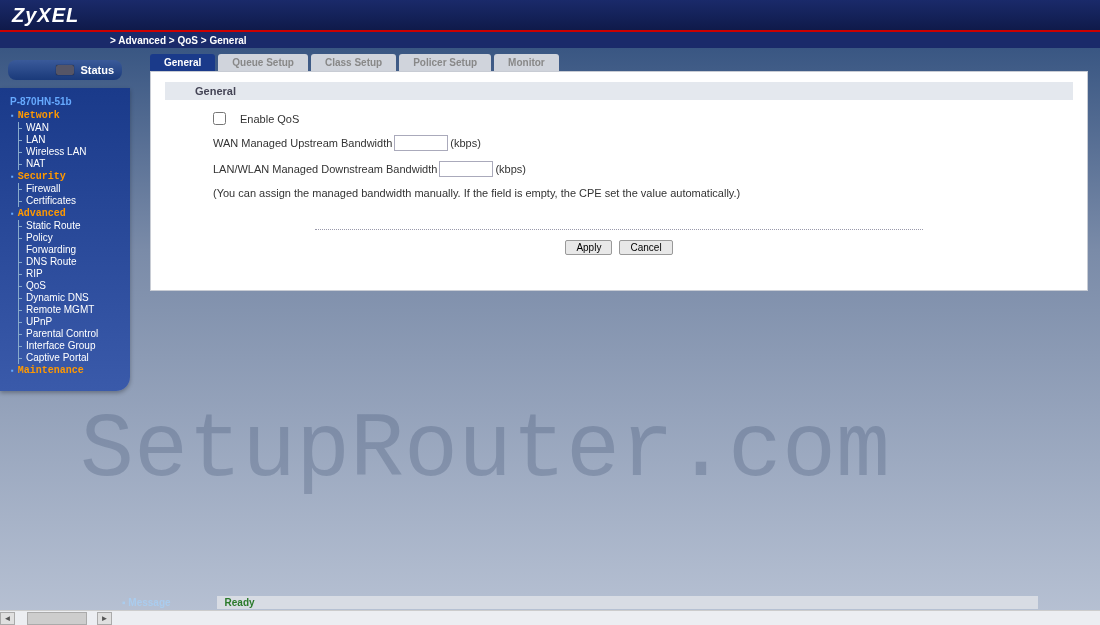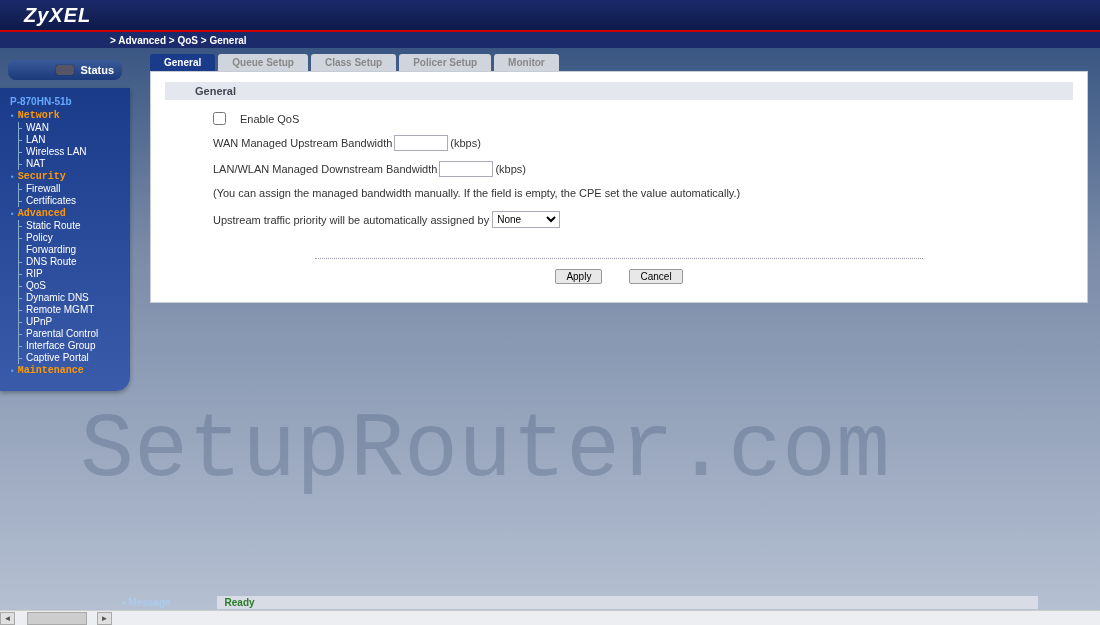--- a/index.html
+++ b/index.html
@@ -11,21 +11,21 @@
   overflow: hidden;
   position: relative;
   background: linear-gradient(to bottom, #2a4a7a 0%, #7a8ba8 40%, #b8c2d4 100%);
 }
 .header-bar {
   height: 32px;
   background: linear-gradient(to bottom, #1a2a6a 0%, #0f1a4a 100%);
   border-bottom: 2px solid #c00;
   display: flex;
   align-items: center;
-  padding-left: 24px;
+  padding-left: 12px;
 }
 .logo {
   color: #fff;
   font-size: 20px;
   font-weight: bold;
   font-style: italic;
   letter-spacing: 1px;
 }
 .breadcrumb-bar {
   height: 16px;
@@ -190,21 +190,21 @@
   border-top: 1px dotted #99a;
   margin: 30px 150px 10px 150px;
 }
 .button-row {
   text-align: center;
   margin-top: 6px;
 }
 .btn {
   font-size: 10px;
   padding: 1px 10px;
-  margin: 0 12px;
+  margin: 0 2px;
   background: #e8e8e8;
   border: 1px solid #999;
   border-radius: 2px;
   cursor: pointer;
 }
 .watermark {
   position: absolute;
   top: 400px;
   left: 80px;
   font-size: 90px;
@@ -327,26 +327,20 @@
           <span>WAN Managed Upstream Bandwidth</span>
           <input type="text" class="text-input" style="">
           <span>(kbps)</span>
         </div>
         <div class="form-row">
           <span>LAN/WLAN Managed Downstream Bandwidth</span>
           <input type="text" class="text-input" style="">
           <span>(kbps)</span>
         </div>
         <div class="note">(You can assign the managed bandwidth manually. If the field is empty, the CPE set the value automatically.)</div>
-        <div class="form-row">
-          <span>Upstream traffic priority will be automatically assigned by</span>&nbsp;
-          <select class="select-small">
-            <option>None</option>
-          </select>
-        </div>
       </div>
       <div class="dotted-sep"></div>
       <div class="button-row">
         <button class="btn">Apply</button>
         <button class="btn">Cancel</button>
       </div>
     </div>
   </div>
 </div>
 

